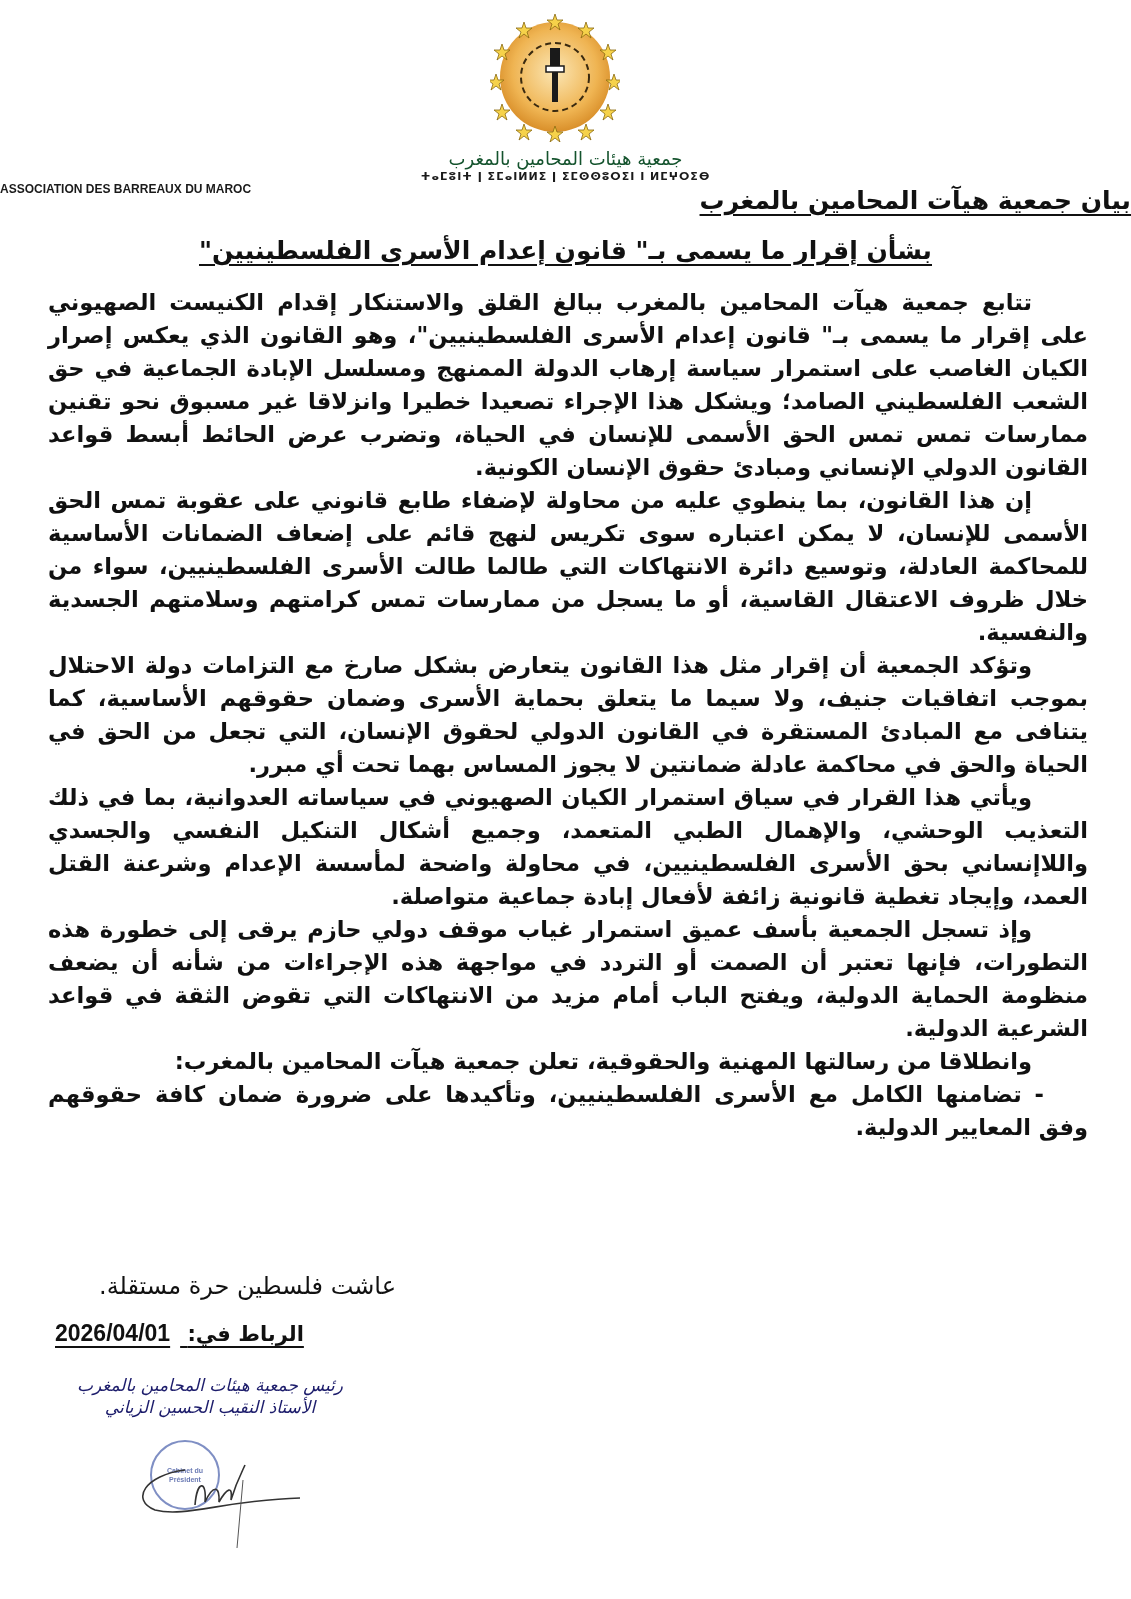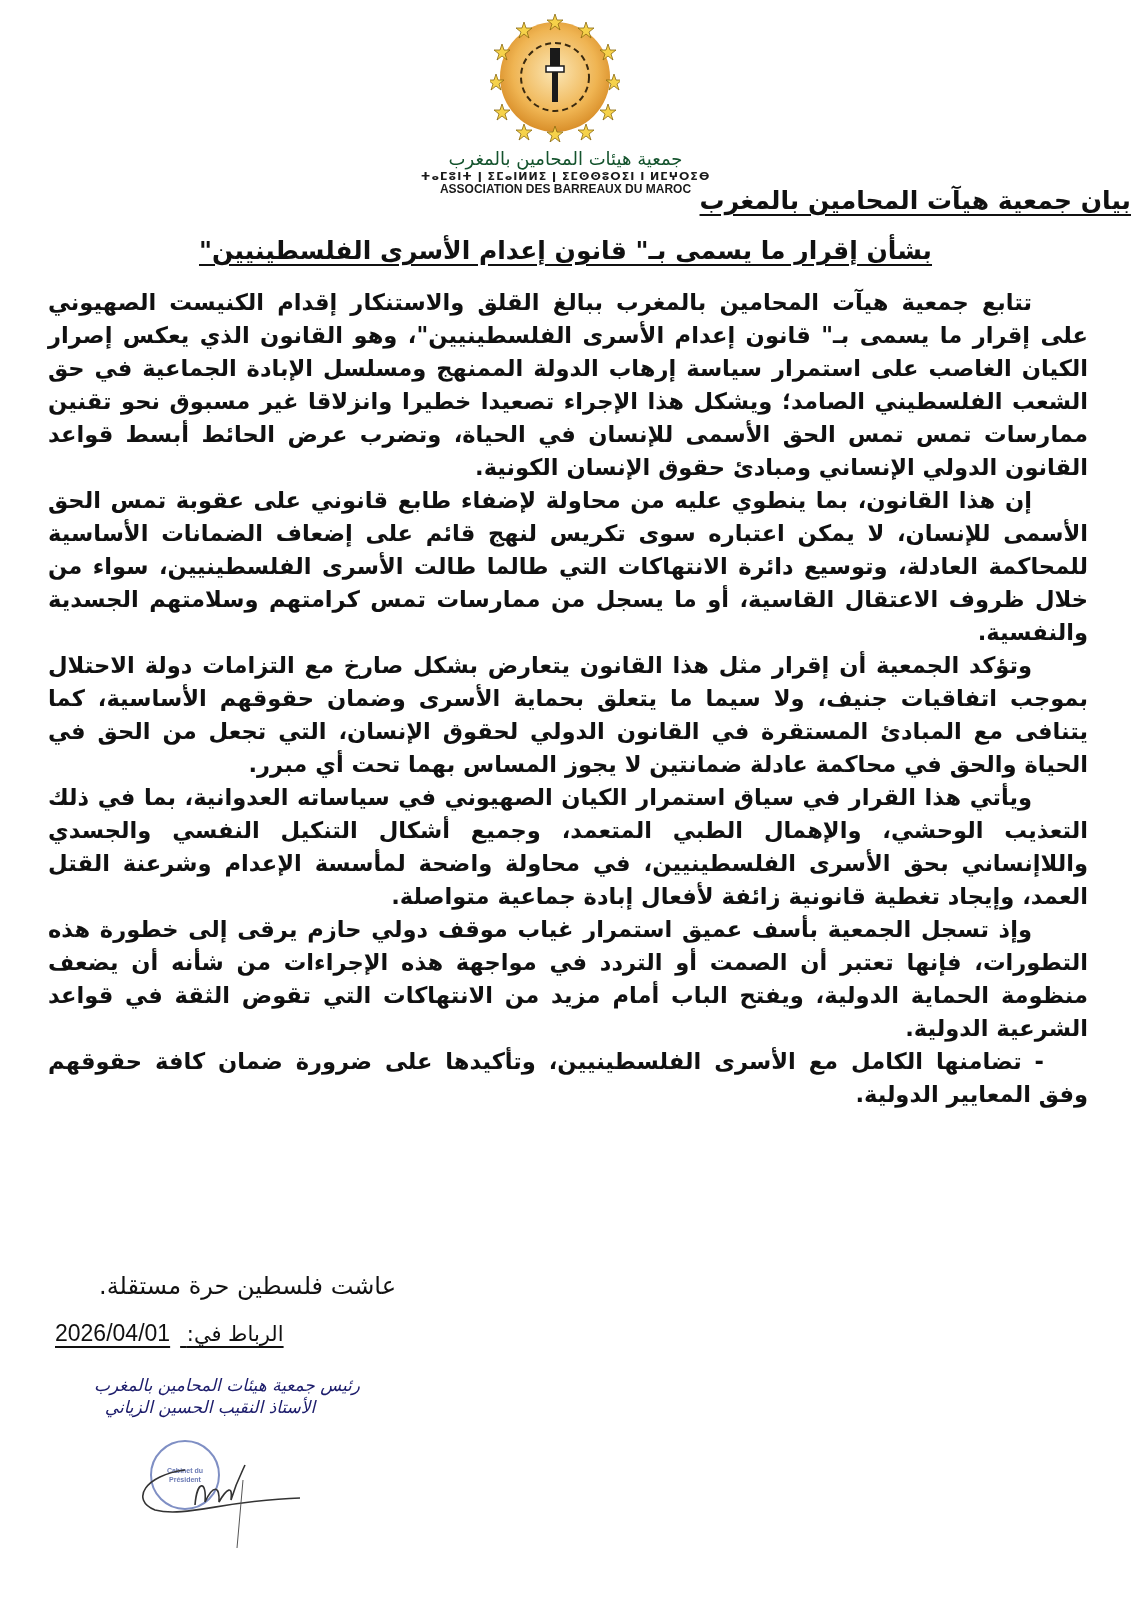--- a/index.html
+++ b/index.html
@@ -1,32 +1,32 @@
 <!DOCTYPE html>
 <html><head>
 <meta charset="utf-8">
 <style>
   html, body { margin: 0; padding: 0; background: #ffffff; }
   body { width: 1131px; height: 1599px; position: relative; overflow: hidden; font-family: "DejaVu Sans", "Liberation Sans", sans-serif; color: #111; }
   .logo-wrap { position: absolute; left: 0; top: 0; width: 1131px; height: 200px; }
   .logo { position: absolute; left: 490px; top: 12px; width: 130px; height: 130px; }
   .logo-ar { position: absolute; top: 148px; width: 1131px; text-align: center; font-size: 18px; font-weight: normal; direction: rtl; color:#14532d; }
   .logo-tf { position: absolute; top: 170px; width: 1131px; text-align: center; font-size: 11px; font-weight: bold; letter-spacing: 1px; color:#1a1a1a; }
-  .logo-fr { position: absolute; top: 182px; width: 1131px; text-align: center; font-size: 12px; font-weight: bold; color:#1a1a1a; font-family: "Liberation Sans", sans-serif; }
+  .logo-fr { position: absolute; top: 182px; width: 1131px; font-size: 12px; font-weight: bold; color:#1a1a1a; font-family: "Liberation Sans", sans-serif; }
   .title1 { position: absolute; top: 186px; width: 1131px; text-align: right; direction: rtl; }
   .title1 span { font-size: 25px; font-weight: bold; text-decoration: underline; text-underline-offset: 5px; }
   .title2 { position: absolute; top: 236px; width: 1131px; text-align: center; direction: rtl; }
   .title2 span { font-size: 25px; font-weight: bold; text-decoration: underline; text-underline-offset: 5px; }
   .body-text { position: absolute; left: 48px; top: 286px; width: 1040px; direction: rtl; text-align: justify; font-size: 22.6px; font-weight: bold; line-height: 33px; font-family: "DejaVu Sans", sans-serif; }
   .body-text p { margin: 0; text-indent: 56px; }
   .body-text p.bullet { text-indent: 44px; }
   .closing { position: absolute; right: 735px; top: 1272px; direction: rtl; font-size: 24px; white-space: nowrap; }
-  .date { position: absolute; left: 55px; top: 1320px; direction: rtl; font-size: 21px; font-weight: normal; white-space: nowrap; text-decoration: underline; text-underline-offset: 5px; }
+  .date { position: absolute; left: 55px; top: 1320px; direction: rtl; font-size: 21px; font-weight: bold; white-space: nowrap; text-decoration: underline; text-underline-offset: 5px; }
   .date .num { font-family: "Liberation Sans", sans-serif; font-size: 23px; margin-right: 10px; }
-  .sig-title { position: absolute; left: 60px; top: 1375px; width: 300px; text-align: right; direction: rtl; font-size: 17px; color: #1c1c6b; font-style: italic; }
+  .sig-title { position: absolute; left: 60px; top: 1375px; width: 300px; text-align: center; direction: rtl; font-size: 17px; color: #1c1c6b; font-style: italic; }
   .sig-name { position: absolute; left: 60px; top: 1397px; width: 300px; text-align: center; direction: rtl; font-size: 17px; color: #1c1c6b; font-style: italic; font-weight: normal; }
   .stamp { position: absolute; left: 150px; top: 1440px; width: 70px; height: 70px; border-radius: 50%; border: 2px solid #7f8fc4; box-sizing: border-box; display:flex; align-items:center; justify-content:center; flex-direction: column; }
   .stamp .inner { font-size: 7px; color: #6a7ab4; text-align: center; font-family: "Liberation Sans", sans-serif; line-height: 9px; font-weight: bold;}
   .signature { position: absolute; left: 125px; top: 1440px; width: 180px; height: 110px; }
 </style>
 </head>
 <body>
 
 <div class="logo-wrap">
   <svg class="logo" viewBox="0 0 130 130">
@@ -64,20 +64,21 @@
 
 <div class="title1"><span>بيان جمعية هيآت المحامين بالمغرب</span></div>
 <div class="title2"><span>بشأن إقرار ما يسمى  بـ" قانون إعدام الأسرى الفلسطينيين"</span></div>
 
 <div class="body-text">
   <p>تتابع جمعية هيآت المحامين بالمغرب ببالغ القلق والاستنكار إقدام الكنيست الصهيوني على إقرار ما يسمى  بـ" قانون إعدام الأسرى الفلسطينيين"، وهو القانون الذي يعكس إصرار الكيان الغاصب على استمرار سياسة إرهاب الدولة الممنهج ومسلسل الإبادة الجماعية في حق الشعب الفلسطيني الصامد؛ ويشكل هذا الإجراء تصعيدا خطيرا وانزلاقا غير مسبوق نحو تقنين ممارسات تمس تمس الحق الأسمى للإنسان في الحياة، وتضرب عرض الحائط أبسط قواعد القانون الدولي الإنساني ومبادئ حقوق الإنسان الكونية.</p>
   <p>إن هذا القانون، بما ينطوي عليه من محاولة لإضفاء طابع قانوني على عقوبة تمس الحق الأسمى للإنسان، لا يمكن اعتباره سوى تكريس لنهج قائم على إضعاف الضمانات الأساسية للمحاكمة العادلة، وتوسيع دائرة الانتهاكات التي طالما طالت الأسرى الفلسطينيين، سواء من خلال ظروف الاعتقال القاسية، أو ما يسجل من ممارسات تمس كرامتهم وسلامتهم الجسدية والنفسية.</p>
   <p>وتؤكد الجمعية أن إقرار مثل هذا القانون يتعارض بشكل صارخ مع التزامات دولة الاحتلال بموجب اتفاقيات جنيف، ولا سيما ما يتعلق بحماية الأسرى وضمان حقوقهم الأساسية، كما يتنافى مع المبادئ المستقرة في القانون الدولي لحقوق الإنسان، التي تجعل من الحق في الحياة والحق في محاكمة عادلة ضمانتين لا يجوز المساس بهما تحت أي مبرر.</p>
   <p>ويأتي هذا القرار في سياق استمرار الكيان الصهيوني في سياساته العدوانية، بما في ذلك التعذيب الوحشي، والإهمال الطبي المتعمد، وجميع أشكال التنكيل النفسي والجسدي واللاإنساني بحق الأسرى الفلسطينيين، في محاولة واضحة لمأسسة الإعدام وشرعنة القتل العمد، وإيجاد تغطية قانونية زائفة لأفعال إبادة جماعية متواصلة.</p>
   <p>وإذ تسجل الجمعية بأسف عميق استمرار غياب موقف دولي حازم يرقى إلى خطورة هذه التطورات، فإنها تعتبر أن الصمت أو التردد في مواجهة هذه الإجراءات من شأنه أن يضعف منظومة الحماية الدولية، ويفتح الباب أمام مزيد من الانتهاكات التي تقوض الثقة في قواعد الشرعية الدولية.</p>
+  <p>وانطلاقا من رسالتها المهنية والحقوقية، تعلن جمعية هيآت المحامين بالمغرب:</p>
   <p class="bullet">- تضامنها الكامل مع الأسرى الفلسطينيين، وتأكيدها على ضرورة ضمان كافة حقوقهم وفق المعايير الدولية.</p>
 </div>
 
 <div class="closing">عاشت فلسطين حرة مستقلة.</div>
 
 <div class="date">
   <span>الرباط في:</span>
   <span class="num">2026/04/01</span>
 </div>
 

